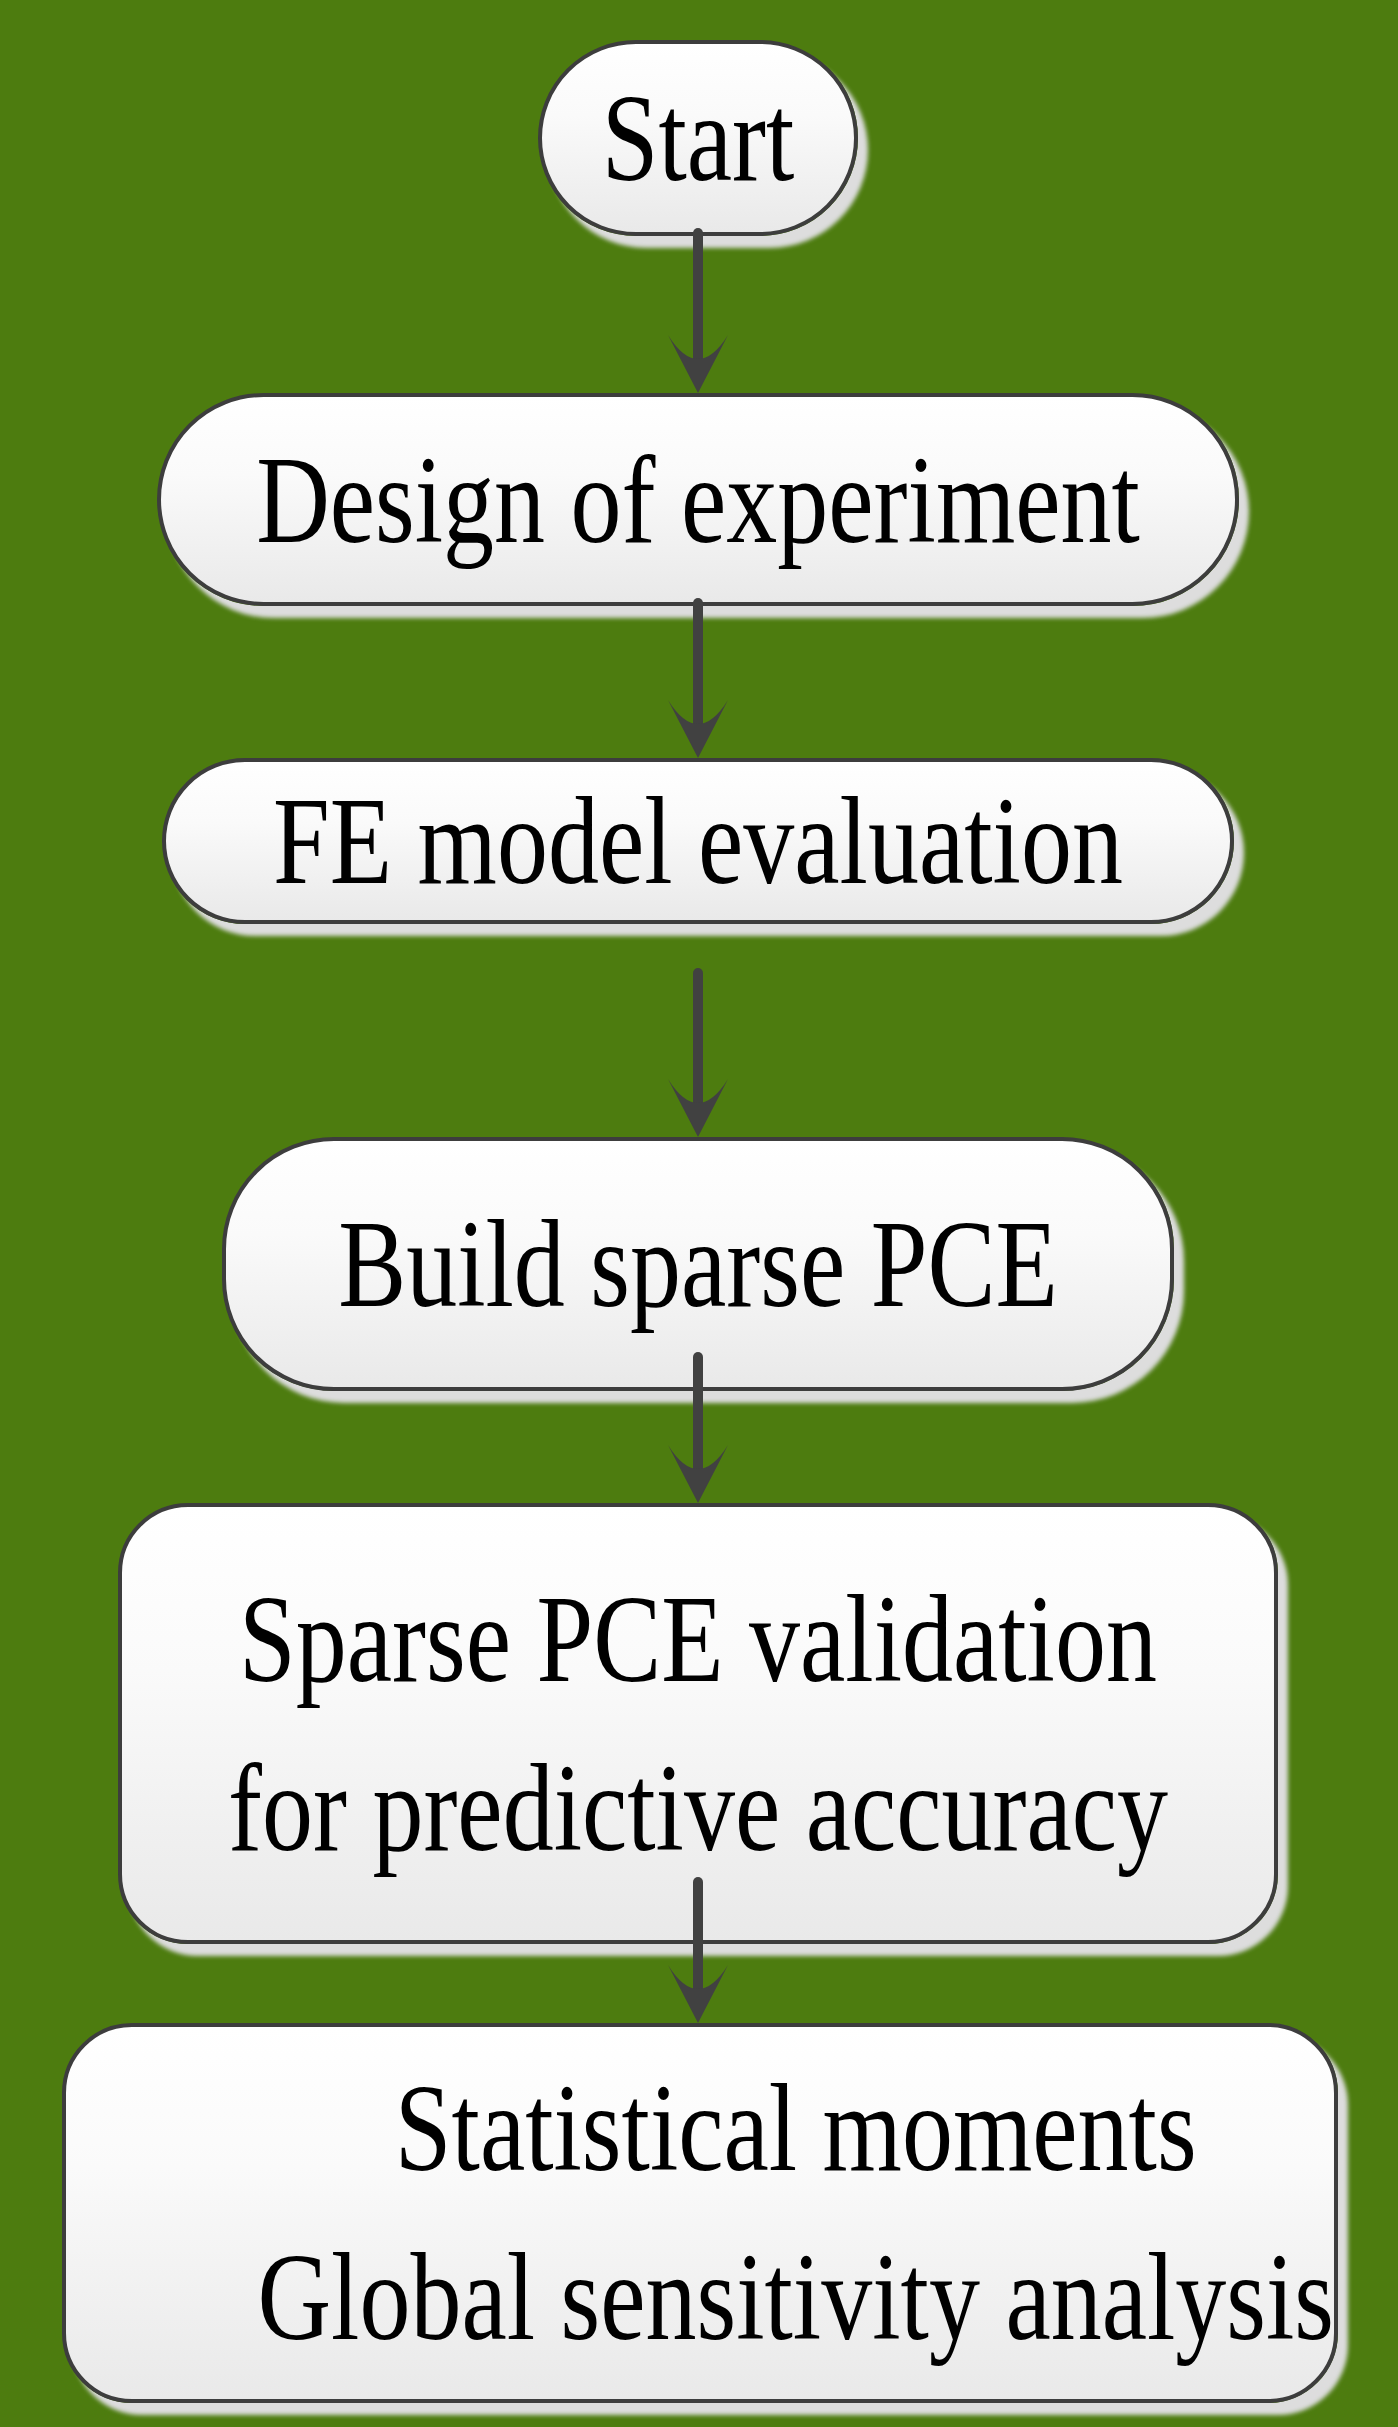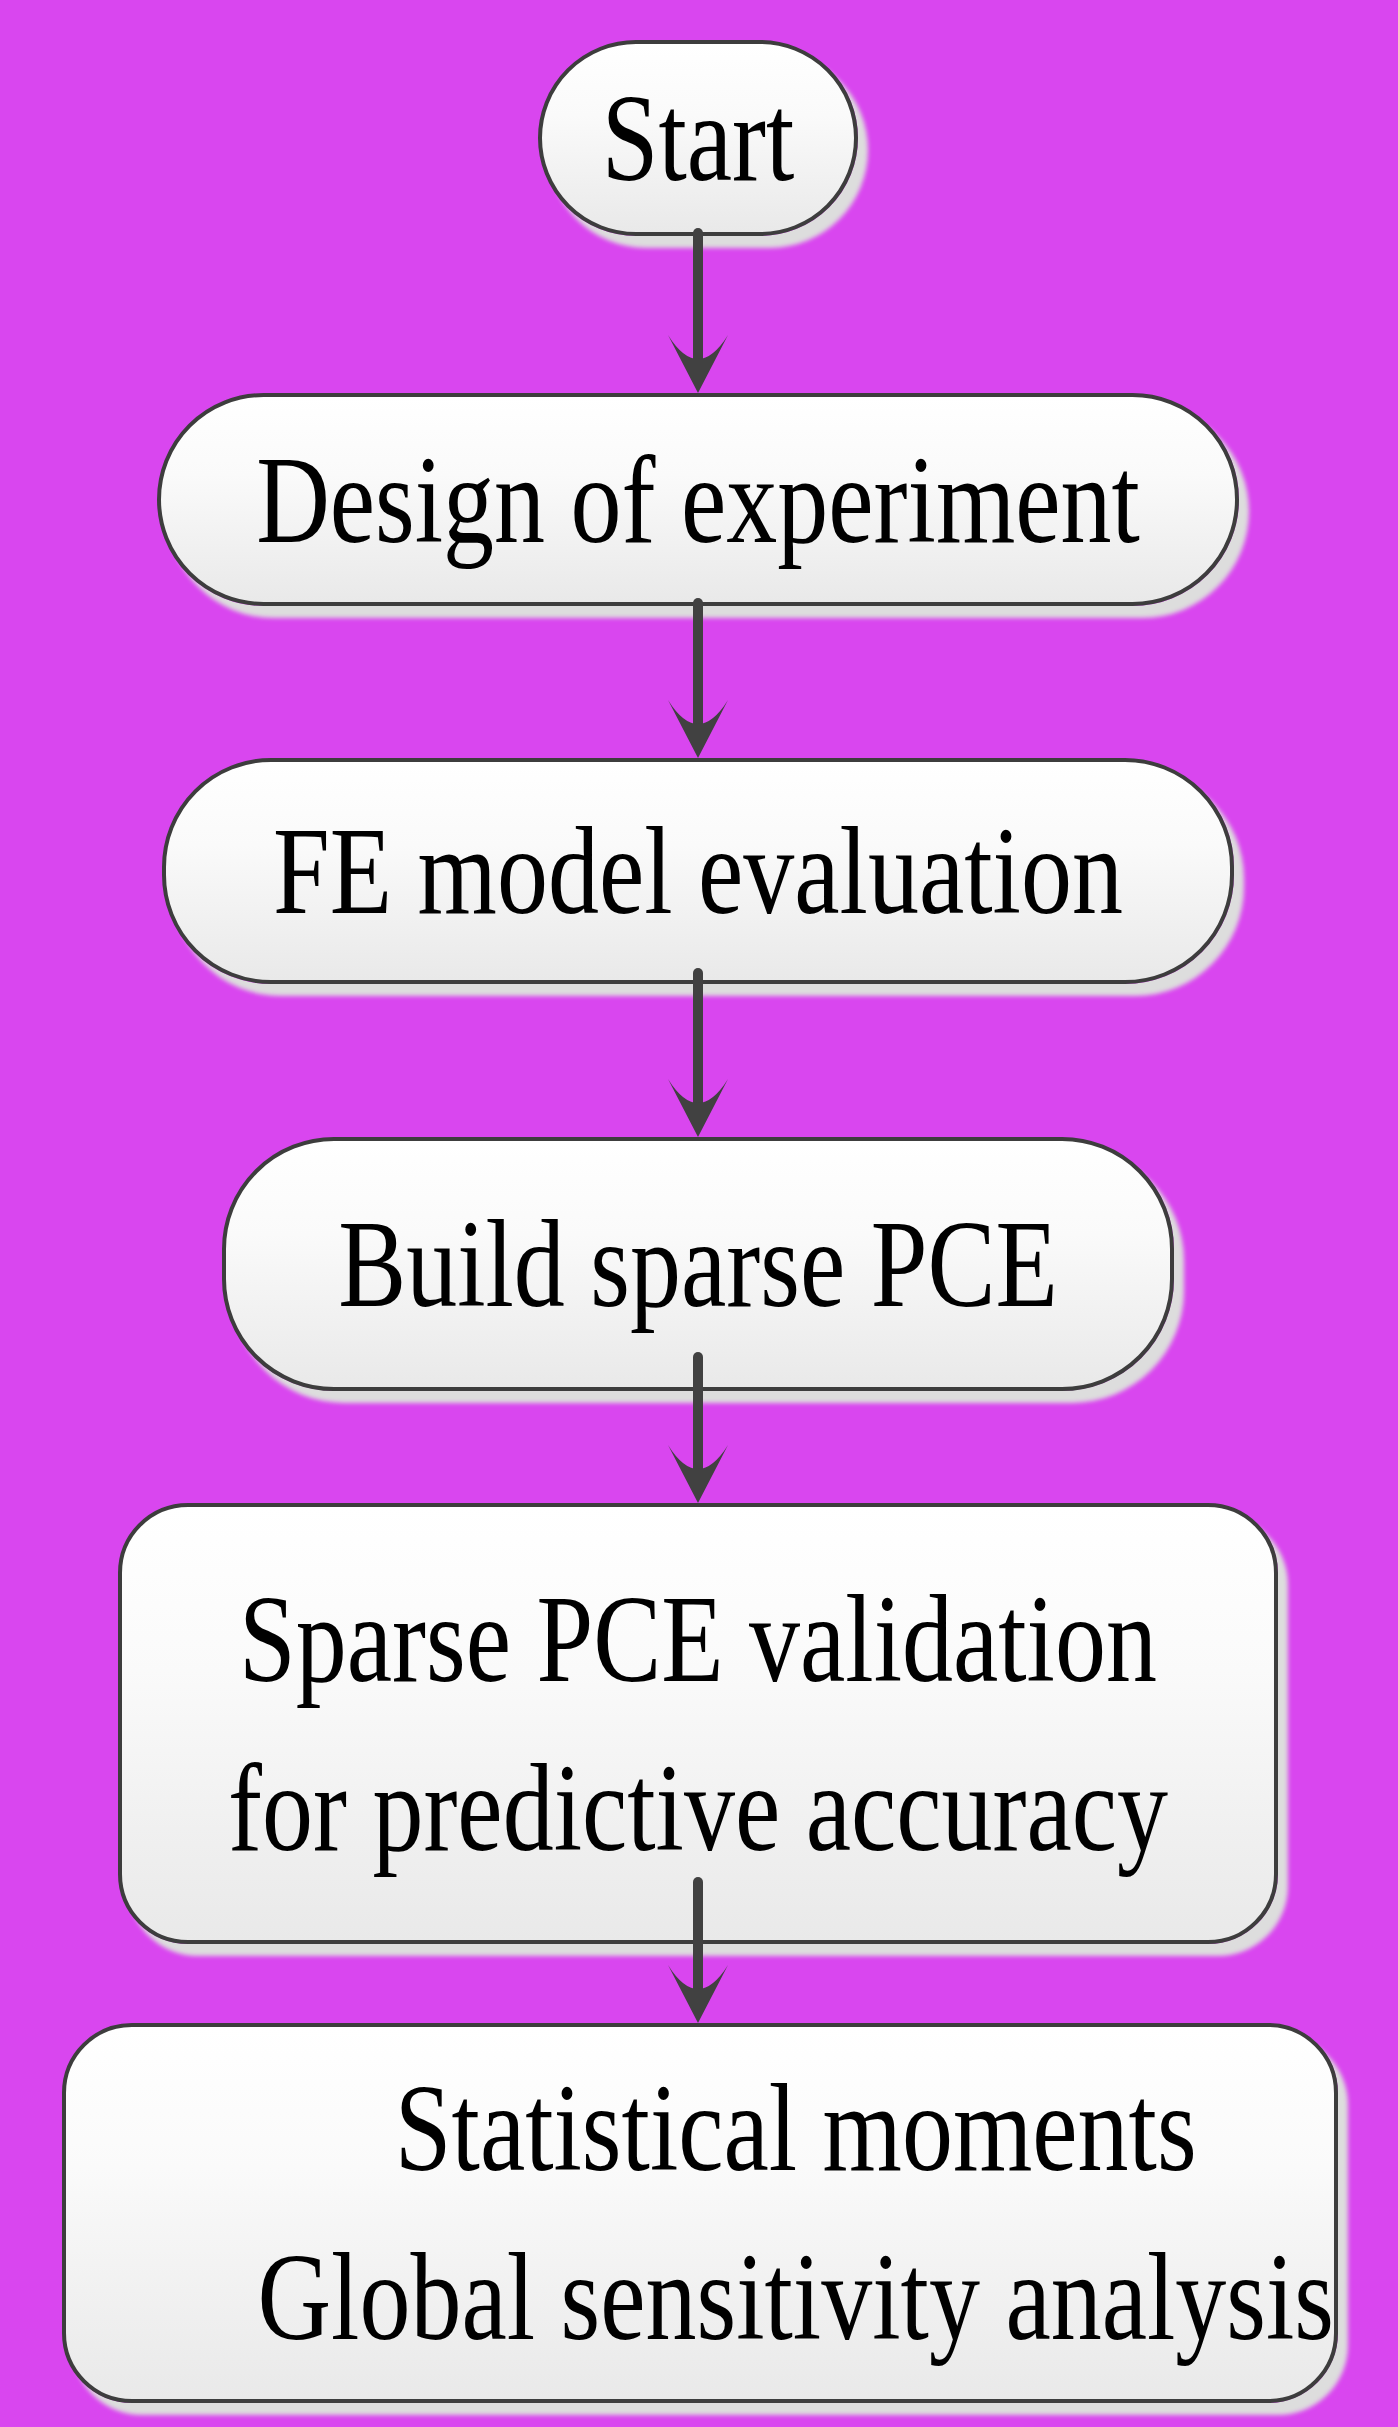--- a/index.html
+++ b/index.html
@@ -1,19 +1,19 @@
 <!DOCTYPE html>
 <html><head>
 <meta charset="utf-8">
 <style>
   html,body{margin:0;padding:0;background:#ffffff;}
   .canvas{
     position:relative;
     width:1398px;height:2427px;
-    background:#d946ef;
+    background:#4d7c0f;
     font-family:"Liberation Serif","DejaVu Serif",serif;
     overflow:hidden;
   }
   .node{
     position:absolute;
     box-sizing:border-box;
     border:4px solid #3d3d3d;
     background:linear-gradient(180deg,#ffffff 0%,#fafafa 38%,#e9e9e9 100%);
     box-shadow:10px 12px 4px #dddddd;
     display:flex;align-items:center;justify-content:center;
@@ -24,21 +24,21 @@
   .label{
     display:block;
     line-height:1.35;
     white-space:pre-line;
     transform:scaleY(1.22);
     transform-origin:50% 50%;
   }
   
   .node-start {left:538px;top:40px;  width:320px; height:196px;border-radius:98px;}
   .node-doe   {left:157px;top:393px; width:1082px;height:213px;border-radius:107px;}
-  .node-fe    {left:162px;top:758px; width:1072px;height:226px;border-radius:109px;}
+  .node-fe    {left:162px;top:758px; width:1072px;height:166px;border-radius:109px;}
   .node-build {left:222px;top:1137px;width:952px; height:254px;border-radius:112px;}
   .node-valid {left:118px;top:1503px;width:1160px;height:441px;border-radius:70px;}
   .node-stat  {left:62px; top:2023px;width:1276px;height:380px;border-radius:70px;justify-content:flex-end;}
   
   .arrow{position:absolute;left:666px;width:64px;}
   .arrow-1{top:228px; height:165px;}
   .arrow-2{top:598px; height:160px;}
   .arrow-3{top:968px; height:169px;}
   .arrow-4{top:1352px;height:151px;}
   .arrow-5{top:1877px;height:146px;}

